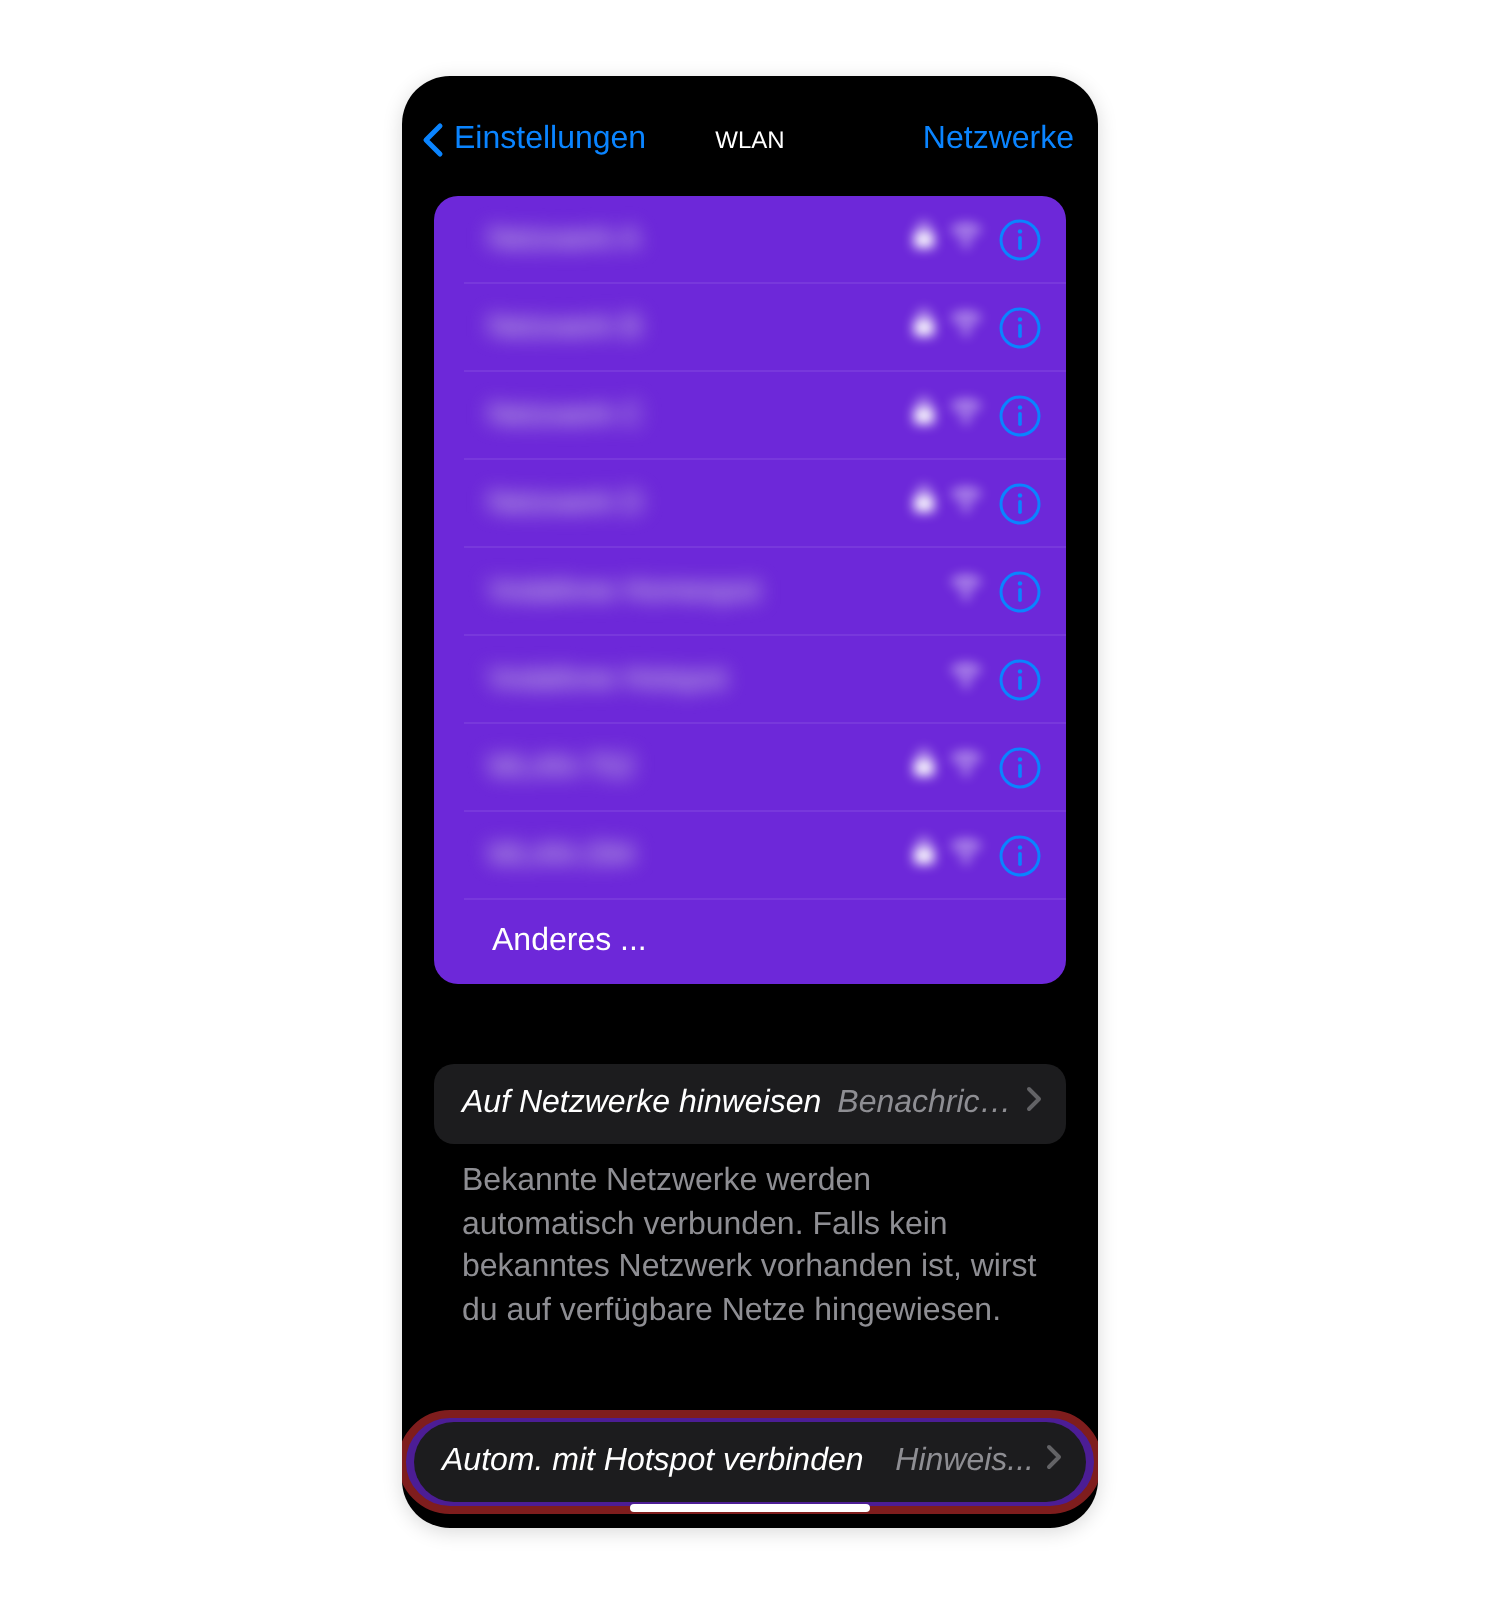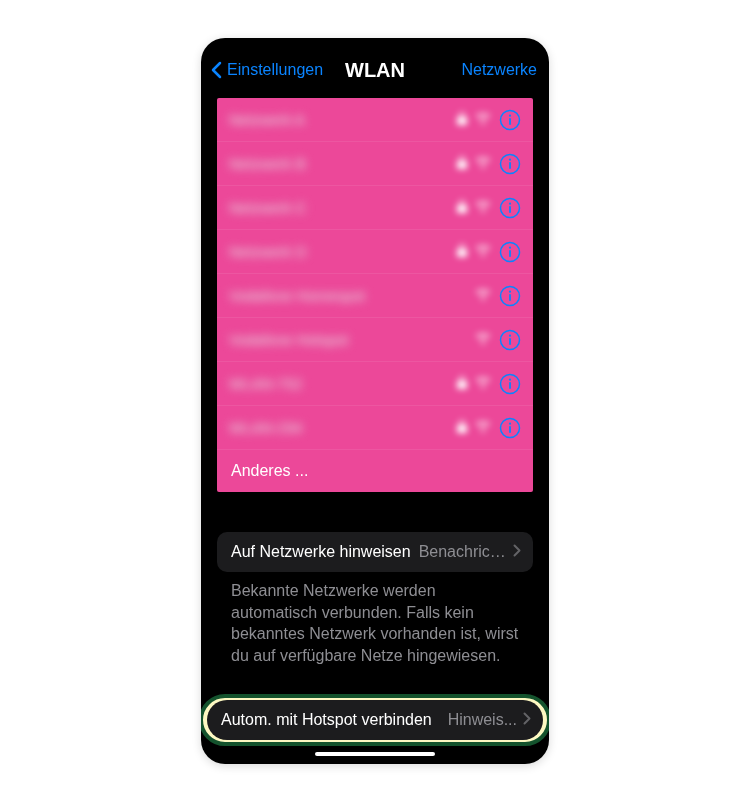--- a/index.html
+++ b/index.html
@@ -43,38 +43,39 @@
     .nav-back-chevron {
       width: 14px;
       height: 22px;
       display: flex;
       align-items: center;
       justify-content: center;
       margin-right: 4px;
     }
     .nav-title {
       color: #ffffff;
-      font-size: 20px;
-      font-weight: 700;
+      font-size: 12px;
+      font-weight: 400;
       position: absolute;
       left: 50%;
       transform: translateX(-50%);
     }
     .nav-edit {
       color: #0a84ff;
       font-size: 16px;
       cursor: pointer;
     }
     .content {
       padding: 0 16px;
     }
     .list-card {
-      background: #ec4899;
-      border-radius: 2px;
+      background: #6d28d9;
+      border-radius: 12px;
       overflow: hidden;
+      padding-left: 15px;
     }
     .network-row {
       display: flex;
       align-items: center;
       justify-content: space-between;
       padding: 10px 12px;
       min-height: 44px;
       border-bottom: 0.5px solid rgba(255,255,255,0.08);
     }
     .network-row:last-child {
@@ -123,20 +124,21 @@
       height: 40px;
     }
     .setting-row {
       background: #1c1c1e;
       border-radius: 10px;
       display: flex;
       align-items: center;
       justify-content: center;
       padding: 11px 12px 11px 14px;
       cursor: pointer;
+      font-style: italic;
     }
     .setting-label {
       color: #ffffff;
       font-size: 16px;
       white-space: nowrap;
     }
     .setting-value-wrap {
       display: flex;
       align-items: center;
       gap: 6px;
@@ -156,25 +158,25 @@
       color: #636366;
       flex-shrink: 0;
     }
     .footer-text {
       color: #8e8e93;
       font-size: 16px;
       line-height: 1.35;
       padding: 8px 14px 0 14px;
     }
     .highlight-wrap {
-      margin: 0 -18px;
+      margin: 11px -18px;
       padding: 2px 2px;
-      border: 4px solid #14532d;
+      border: 4px solid #7f1d1d;
       border-radius: 28px;
-      background: #fef9c3;
+      background: #4c1d95;
     }
     .highlight-wrap .setting-row {
       border-radius: 24px;
       margin: 0 2px;
     }
     .section-gap-2 {
       height: 28px;
     }
     .home-indicator {
       position: absolute;

